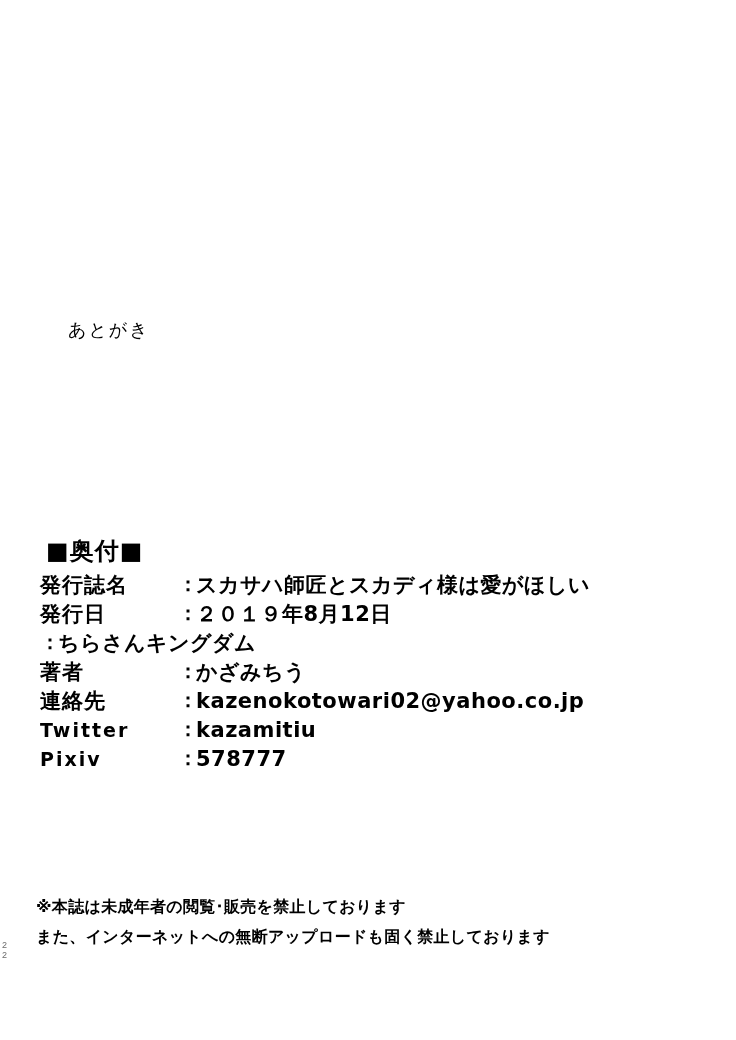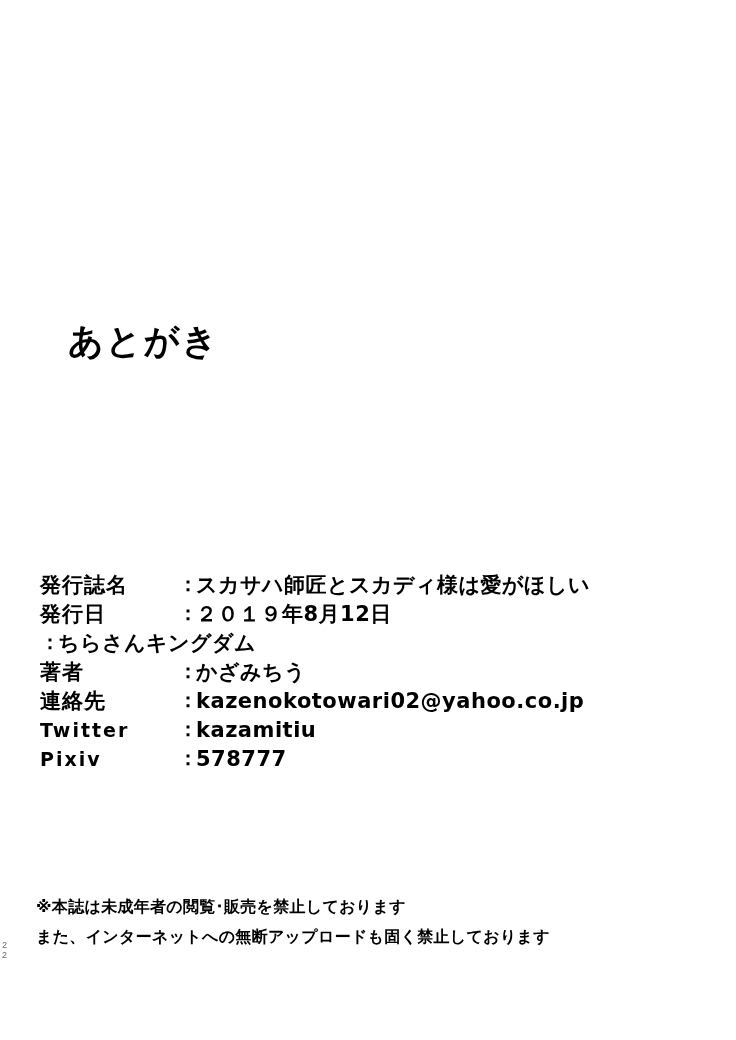--- a/index.html
+++ b/index.html
@@ -20,22 +20,22 @@
     position: absolute;
     inset: 0;
     background: #ffffff;
   }
 
   
   .afterword-title {
     position: absolute;
     left: 68px;
     top: 318px;
-    font-size: 35px;
-    font-weight: bold;
+    font-size: 18px;
+    font-weight: normal;
     letter-spacing: 2px;
     font-family: "DejaVu Sans", sans-serif;
   }
   .afterword-body {
     position: absolute;
     left: 58px;
     top: 378px;
     width: 620px;
     font-size: 15.5px;
     line-height: 25px;
@@ -165,20 +165,21 @@
   .page-number span { display: block; }
 </style>
 </head>
 <body>
 
 <div class="page">
 
   <div class="afterword-title">あとがき</div>
 
 
+  <div class="colophon-heading">■奥付■</div>
 
   <div class="colophon-table">
     <div class="colophon-row">
       <div class="colophon-label">発行誌名</div>
       <div class="colophon-colon">：</div>
       <div class="colophon-value">スカサハ師匠とスカディ様は愛がほしい</div>
     </div>
     <div class="colophon-row">
       <div class="colophon-label">発行日</div>
       <div class="colophon-colon">：</div>

